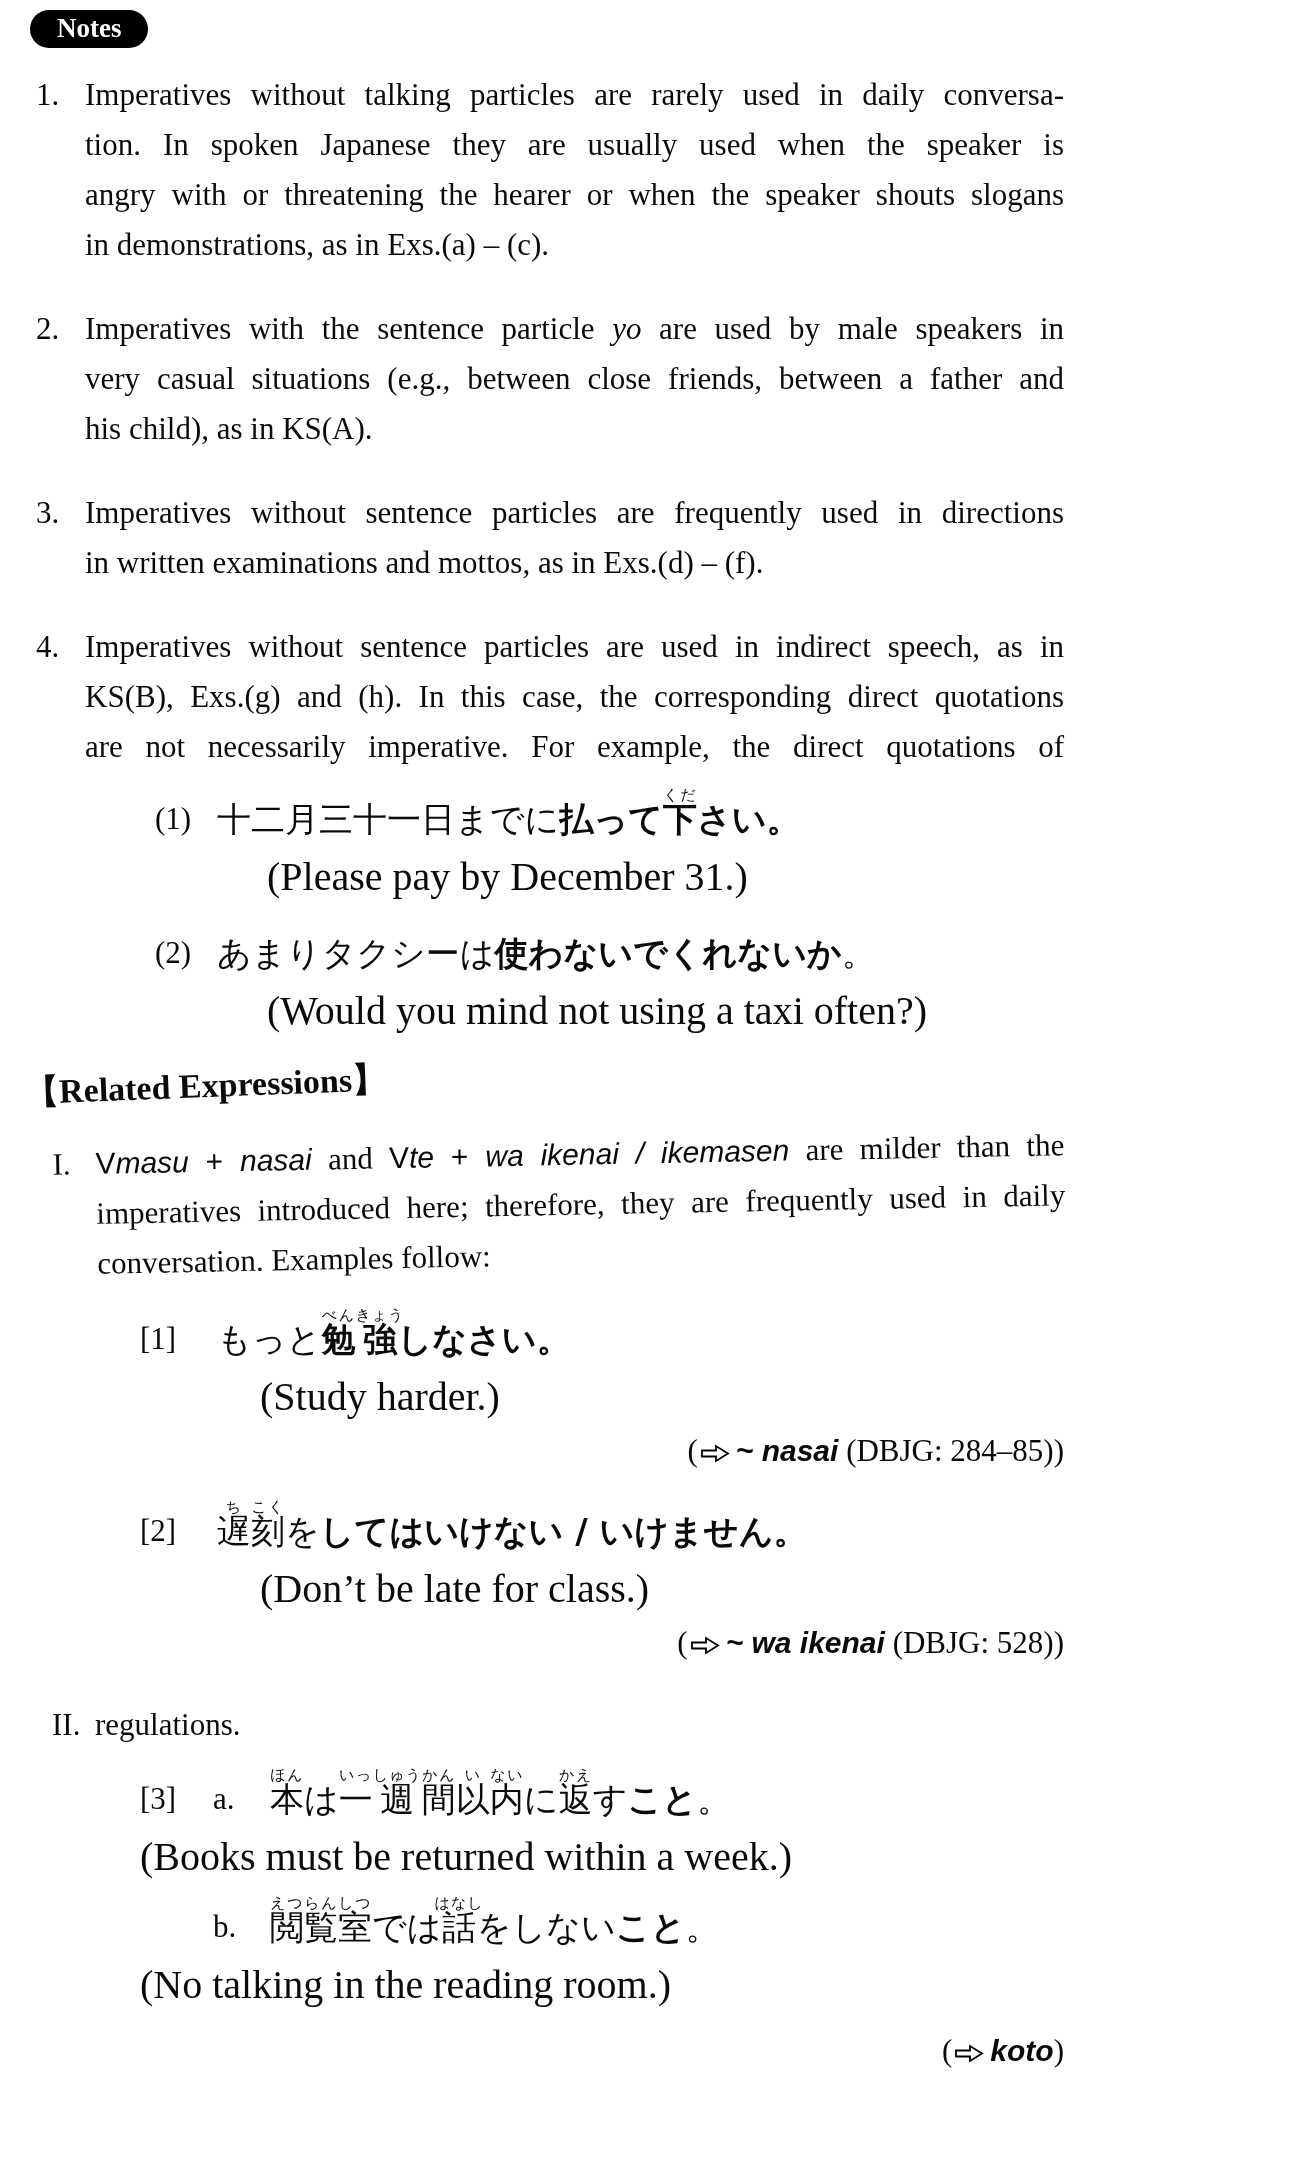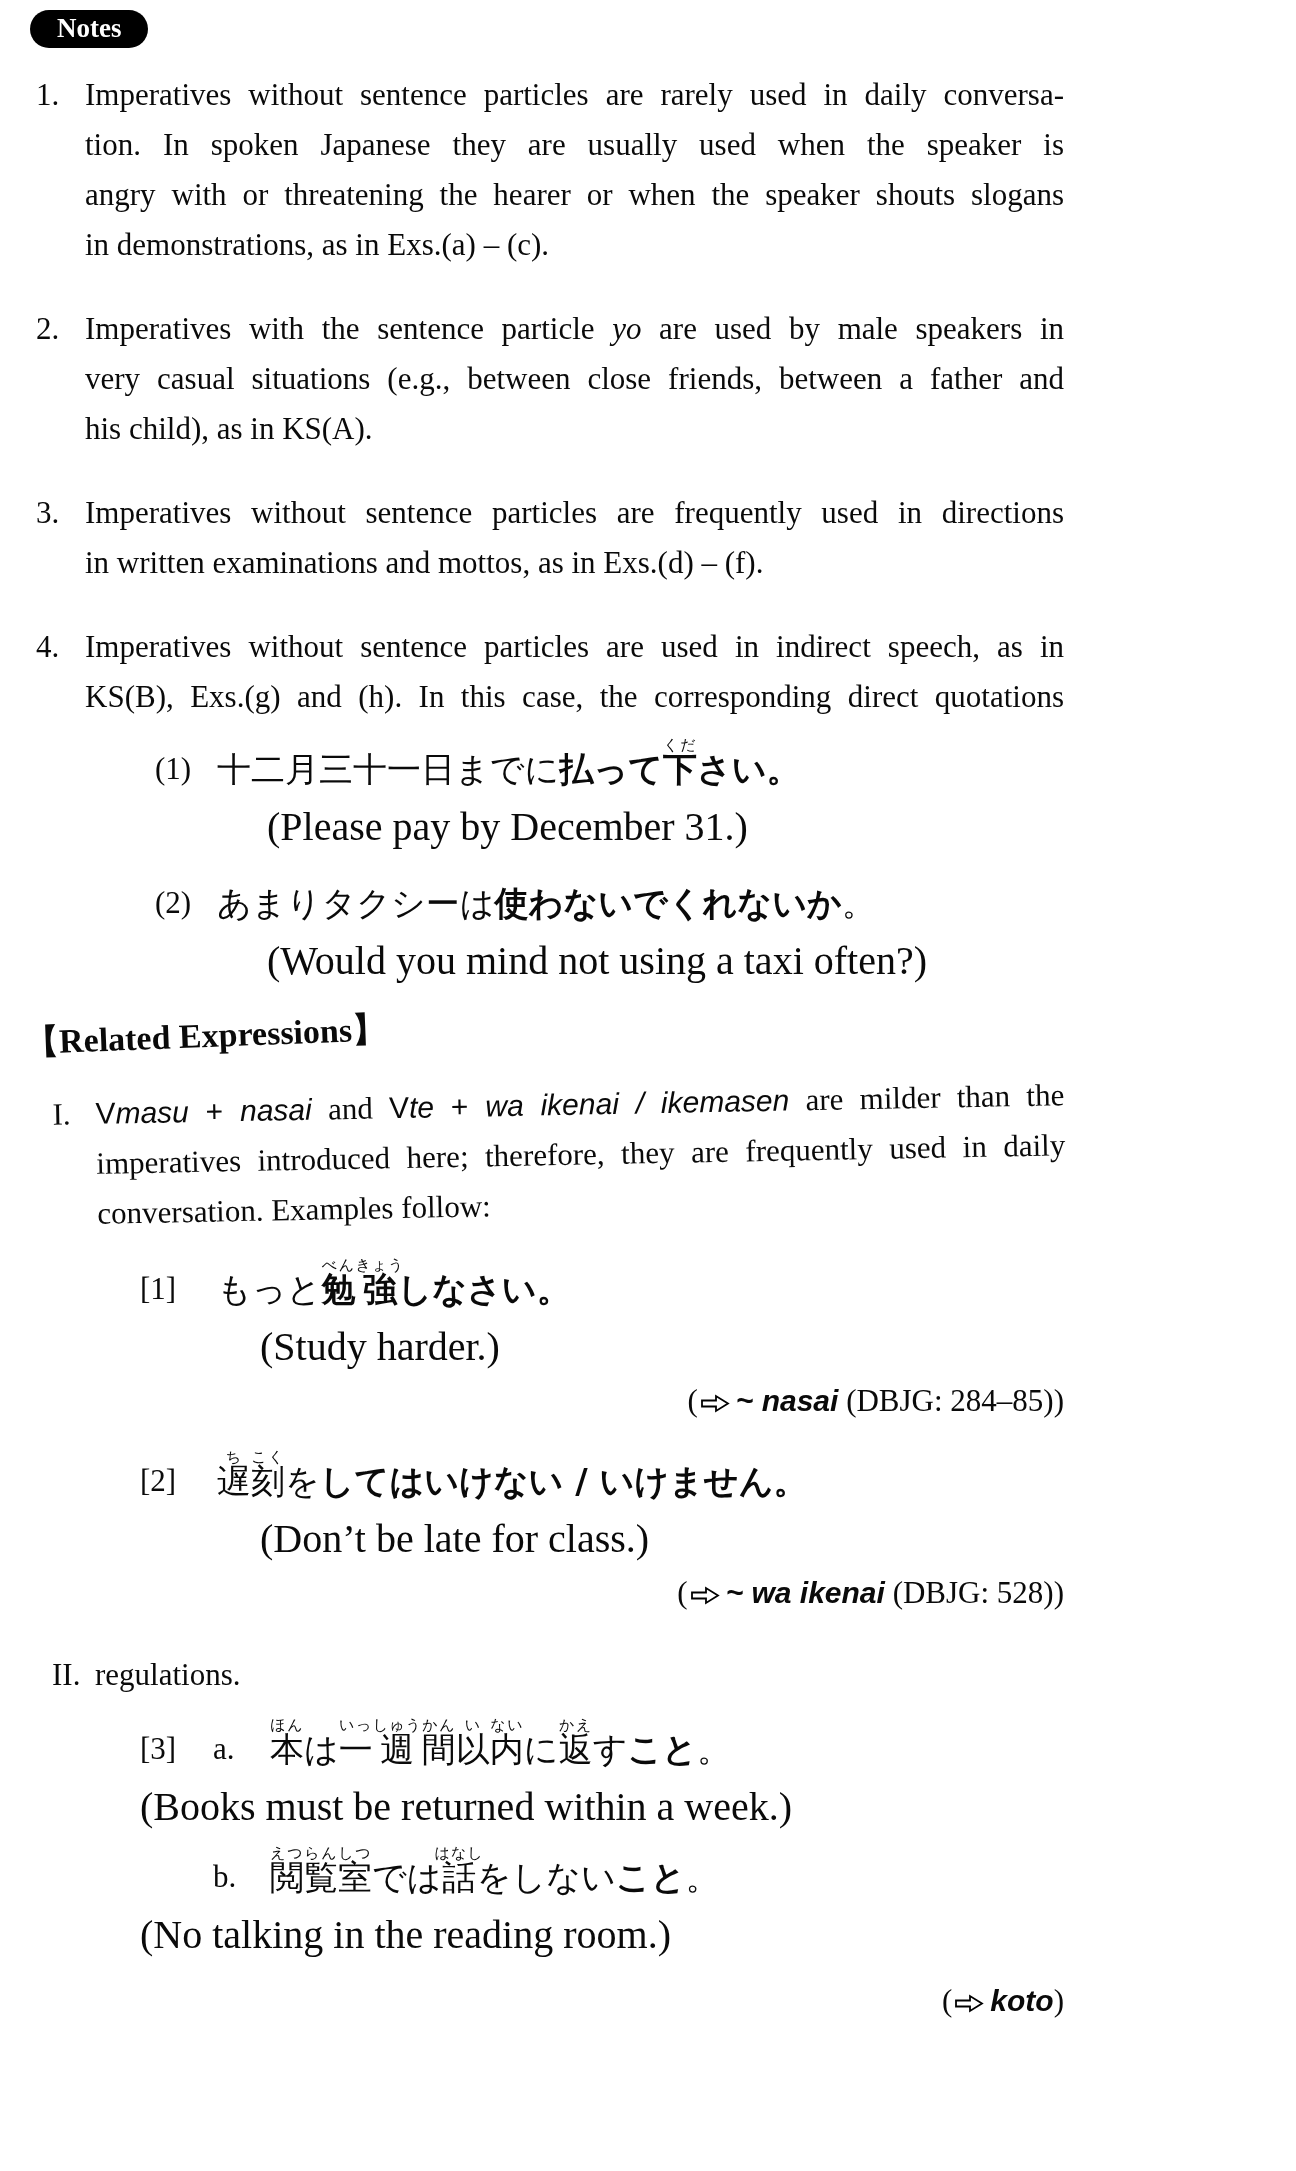--- a/index.html
+++ b/index.html
@@ -77,21 +77,21 @@
 
 <div class="page">
 
   
   <div class="badge"><span>Notes</span></div>
 
   
   <div class="note first">
     <div class="note-num">1.</div>
     <div class="note-body">
-      <div class="jline">Imperatives without sentence particles are rarely used in daily conversa-</div>
+      <div class="jline">Imperatives without talking particles are rarely used in daily conversa-</div>
       <div class="jline">tion. In spoken Japanese they are usually used when the speaker is</div>
       <div class="jline">angry with or threatening the hearer or when the speaker shouts slogans</div>
       <div class="jline last">in demonstrations, as in Exs.(a) – (c).</div>
     </div>
   </div>
 
   
   <div class="note">
     <div class="note-num">2.</div>
     <div class="note-body">
@@ -109,20 +109,21 @@
       <div class="jline last">in written examinations and mottos, as in Exs.(d) – (f).</div>
     </div>
   </div>
 
   
   <div class="note">
     <div class="note-num">4.</div>
     <div class="note-body">
       <div class="jline">Imperatives without sentence particles are used in indirect speech, as in</div>
       <div class="jline">KS(B), Exs.(g) and (h). In this case, the corresponding direct quotations</div>
+      <div class="jline">are not necessarily imperative. For example, the direct quotations of</div>
 
       <div class="gex">
         <div class="jp-row">
           <div class="gex-num">(1)</div>
           <div class="jp-text"><span>十二月三十一日までに</span><span class="jb">払って</span><ruby><span class="jb">下</span><rt>くだ</rt></ruby><span class="jb">さい。</span></div>
         </div>
         <div class="trans g-trans">(Please pay by December 31.)</div>
       </div>
 
       <div class="gex" style="margin-top:18px;">

